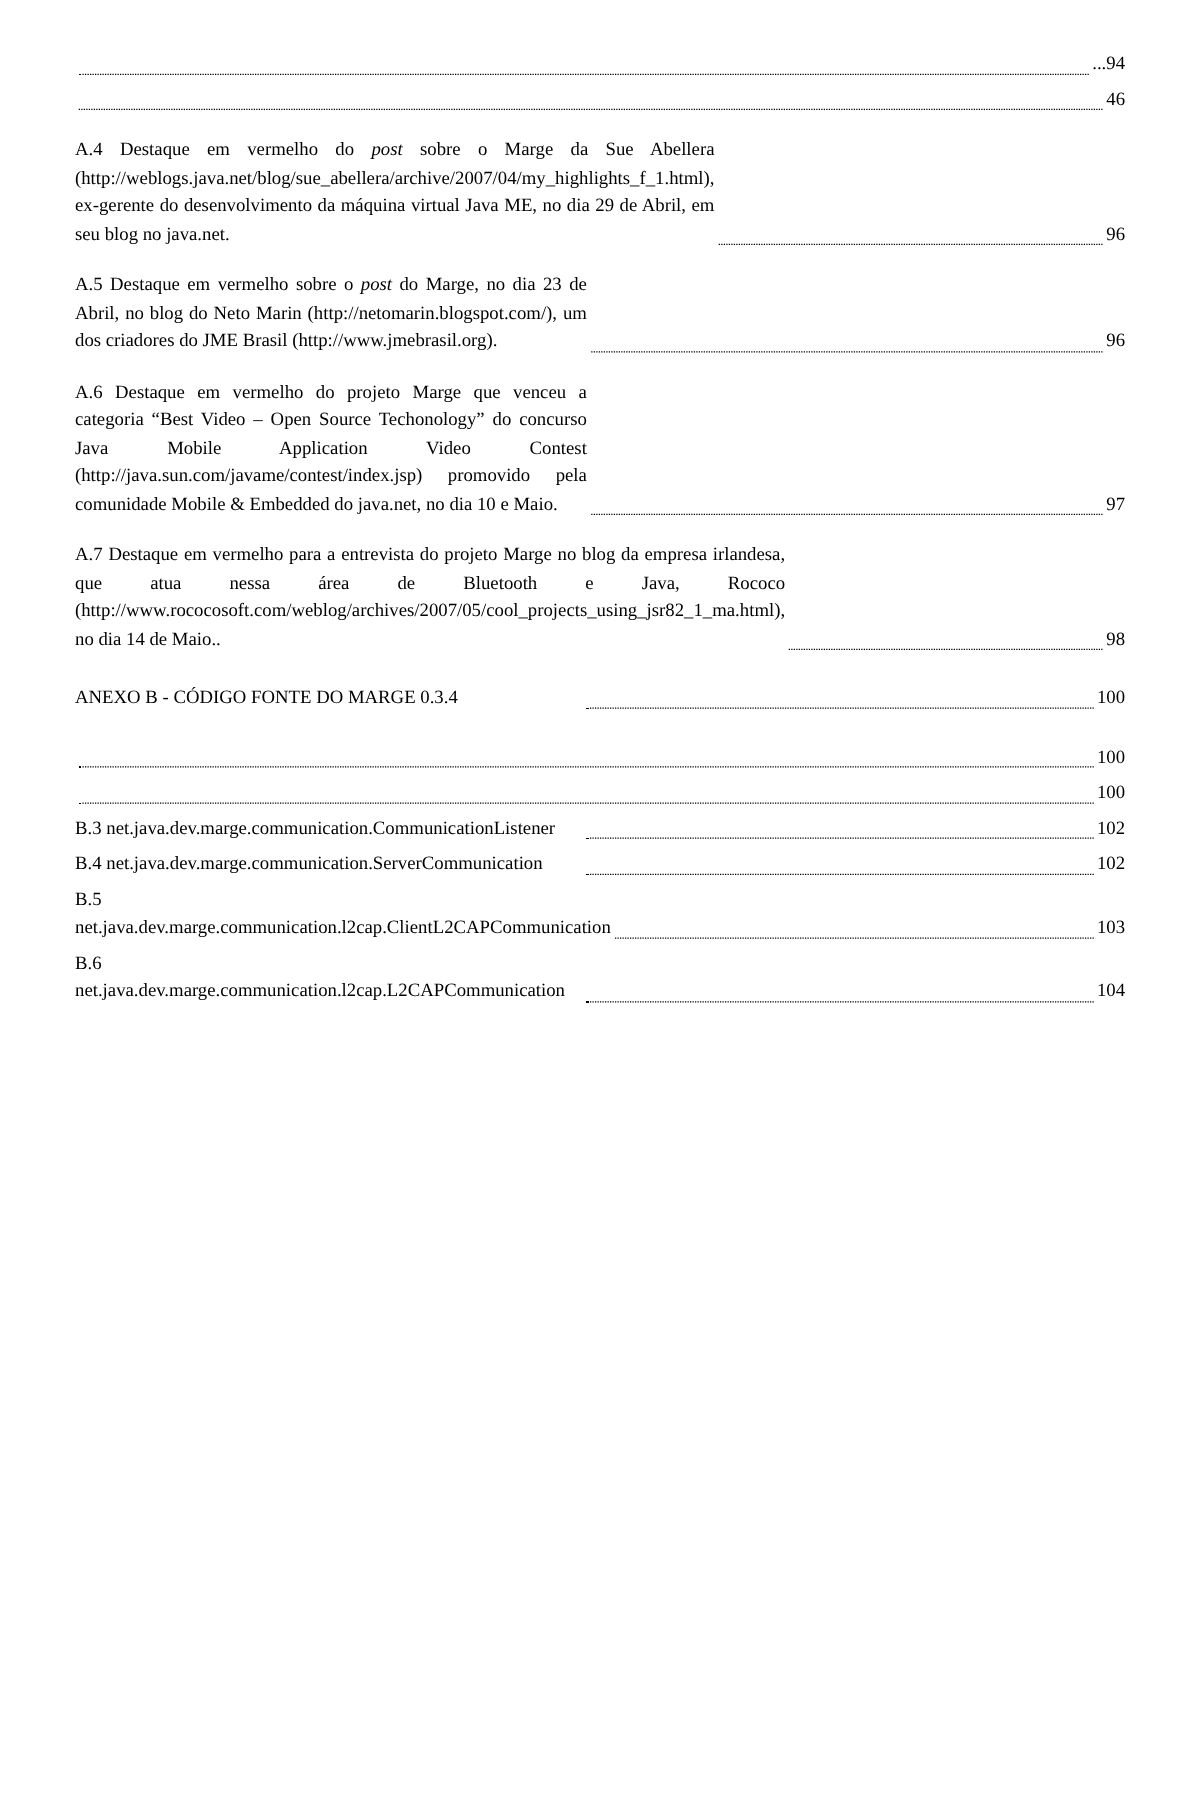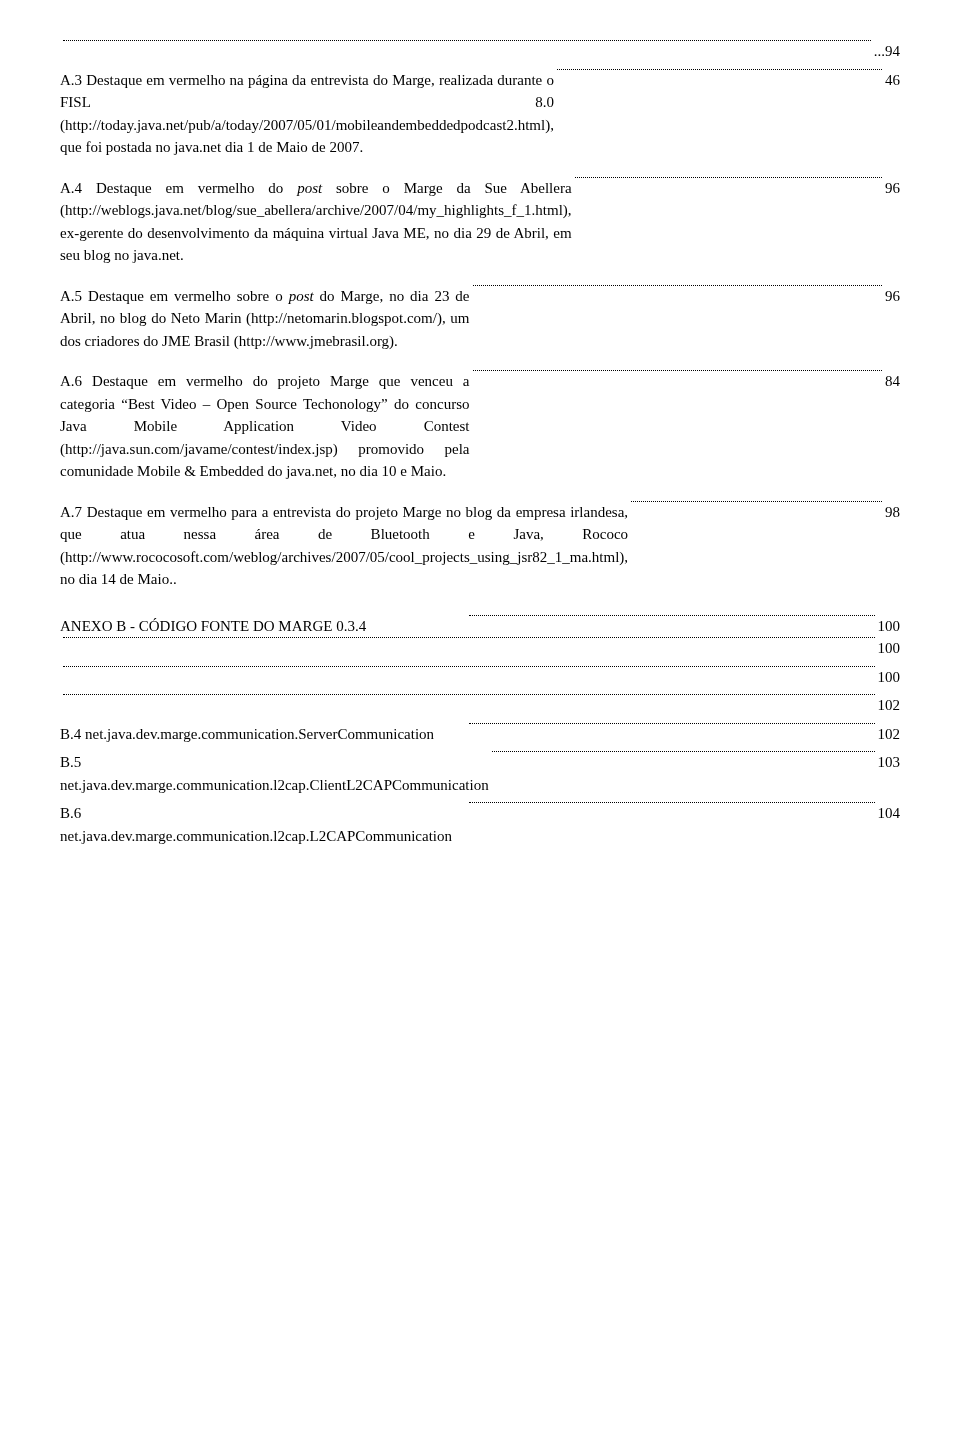--- a/index.html
+++ b/index.html
@@ -21,21 +21,21 @@
     }
     em {
       margin-top: 20px;
     }
     .body-text {
       text-align: justify;
       margin-bottom: 18px;
     }
     .dotted-line-row {
       display: flex;
-      align-items: flex-start;
+      align-items: flex-end;
       margin-bottom: 6px;
     }
     .dotted-line-row .row-text {
       flex: 1;
     }
     .dotted-line-row .dots-fill {
       flex: 1;
       border-bottom: 1px dotted #000;
       margin: 0 3px 3px 3px;
       min-width: 20px;
@@ -49,24 +49,20 @@
 
 <div class="page-content">
 
   <div class="dotted-line-row">
     <span class="dots-fill"></span>
     <span class="row-page">...94</span>
   </div>
 
   <div class="body-text">
     <div class="dotted-line-row">
-      <span class="row-text">
-        <span>A.3</span>
-        <span> Destaque em vermelho na página da entrevista do Marge, realizada durante o FISL 8.0 (http://today.java.net/pub/a/today/2007/05/01/mobileandembeddedpodcast2.html), que foi postada no java.net dia 1 de Maio de 2007.</span>
-      </span>
       <span class="dots-fill"></span>
       <span class="row-page">46</span>
     </div>
   </div>
 
   <div class="body-text">
     <div class="dotted-line-row">
       <span class="row-text">
         <span>A.4</span>
         <span> Destaque em vermelho do <em>post</em> sobre o Marge da Sue Abellera (http://weblogs.java.net/blog/sue_abellera/archive/2007/04/my_highlights_f_1.html), ex-gerente do desenvolvimento da máquina virtual Java ME, no dia 29 de Abril, em seu blog no java.net.</span>
@@ -87,54 +83,58 @@
     </div>
   </div>
 
   <div class="body-text">
     <div class="dotted-line-row">
       <span class="row-text">
         <span>A.6</span>
         <span> Destaque em vermelho do projeto Marge que venceu a categoria “Best Video – Open Source Techonology” do concurso Java Mobile Application Video Contest (http://java.sun.com/javame/contest/index.jsp) promovido pela comunidade Mobile &amp; Embedded do java.net, no dia 10 e Maio.</span>
       </span>
       <span class="dots-fill"></span>
-      <span class="row-page">84</span>
+      <span class="row-page">97</span>
     </div>
   </div>
 
   <div class="body-text">
     <div class="dotted-line-row">
       <span class="row-text">
         <span>A.7</span>
         <span> Destaque em vermelho para a entrevista do projeto Marge no blog da empresa irlandesa, que atua nessa área de Bluetooth e Java, Rococo (http://www.rococosoft.com/weblog/archives/2007/05/cool_projects_using_jsr82_1_ma.html), no dia 14 de Maio..</span>
       </span>
       <span class="dots-fill"></span>
       <span class="row-page">98</span>
     </div>
   </div>
 
-  <div class="dotted-line-row" style="margin-top: 24px; margin-bottom: 0;">
+  <div class="dotted-line-row" style="margin-top: 24px; margin-bottom: 25px;">
     <span class="row-text">
       <span>ANEXO B - CÓDIGO FONTE DO MARGE 0.3.4</span>
     </span>
     <span class="dots-fill"></span>
     <span class="row-page">100</span>
   </div>
 
   <div class="dotted-line-row">
     <span class="dots-fill"></span>
     <span class="row-page">100</span>
   </div>
 
   <div class="dotted-line-row">
     <span class="dots-fill"></span>
     <span class="row-page">100</span>
   </div>
 
   <div class="dotted-line-row">
+    <span class="row-text">
+      <span>B.3</span>
+      <span> net.java.dev.marge.communication.CommunicationListener</span>
+    </span>
     <span class="dots-fill"></span>
     <span class="row-page">102</span>
   </div>
 
   <div class="dotted-line-row">
     <span class="row-text">
       <span>B.4</span>
       <span> net.java.dev.marge.communication.ServerCommunication</span>
     </span>
     <span class="dots-fill"></span>

